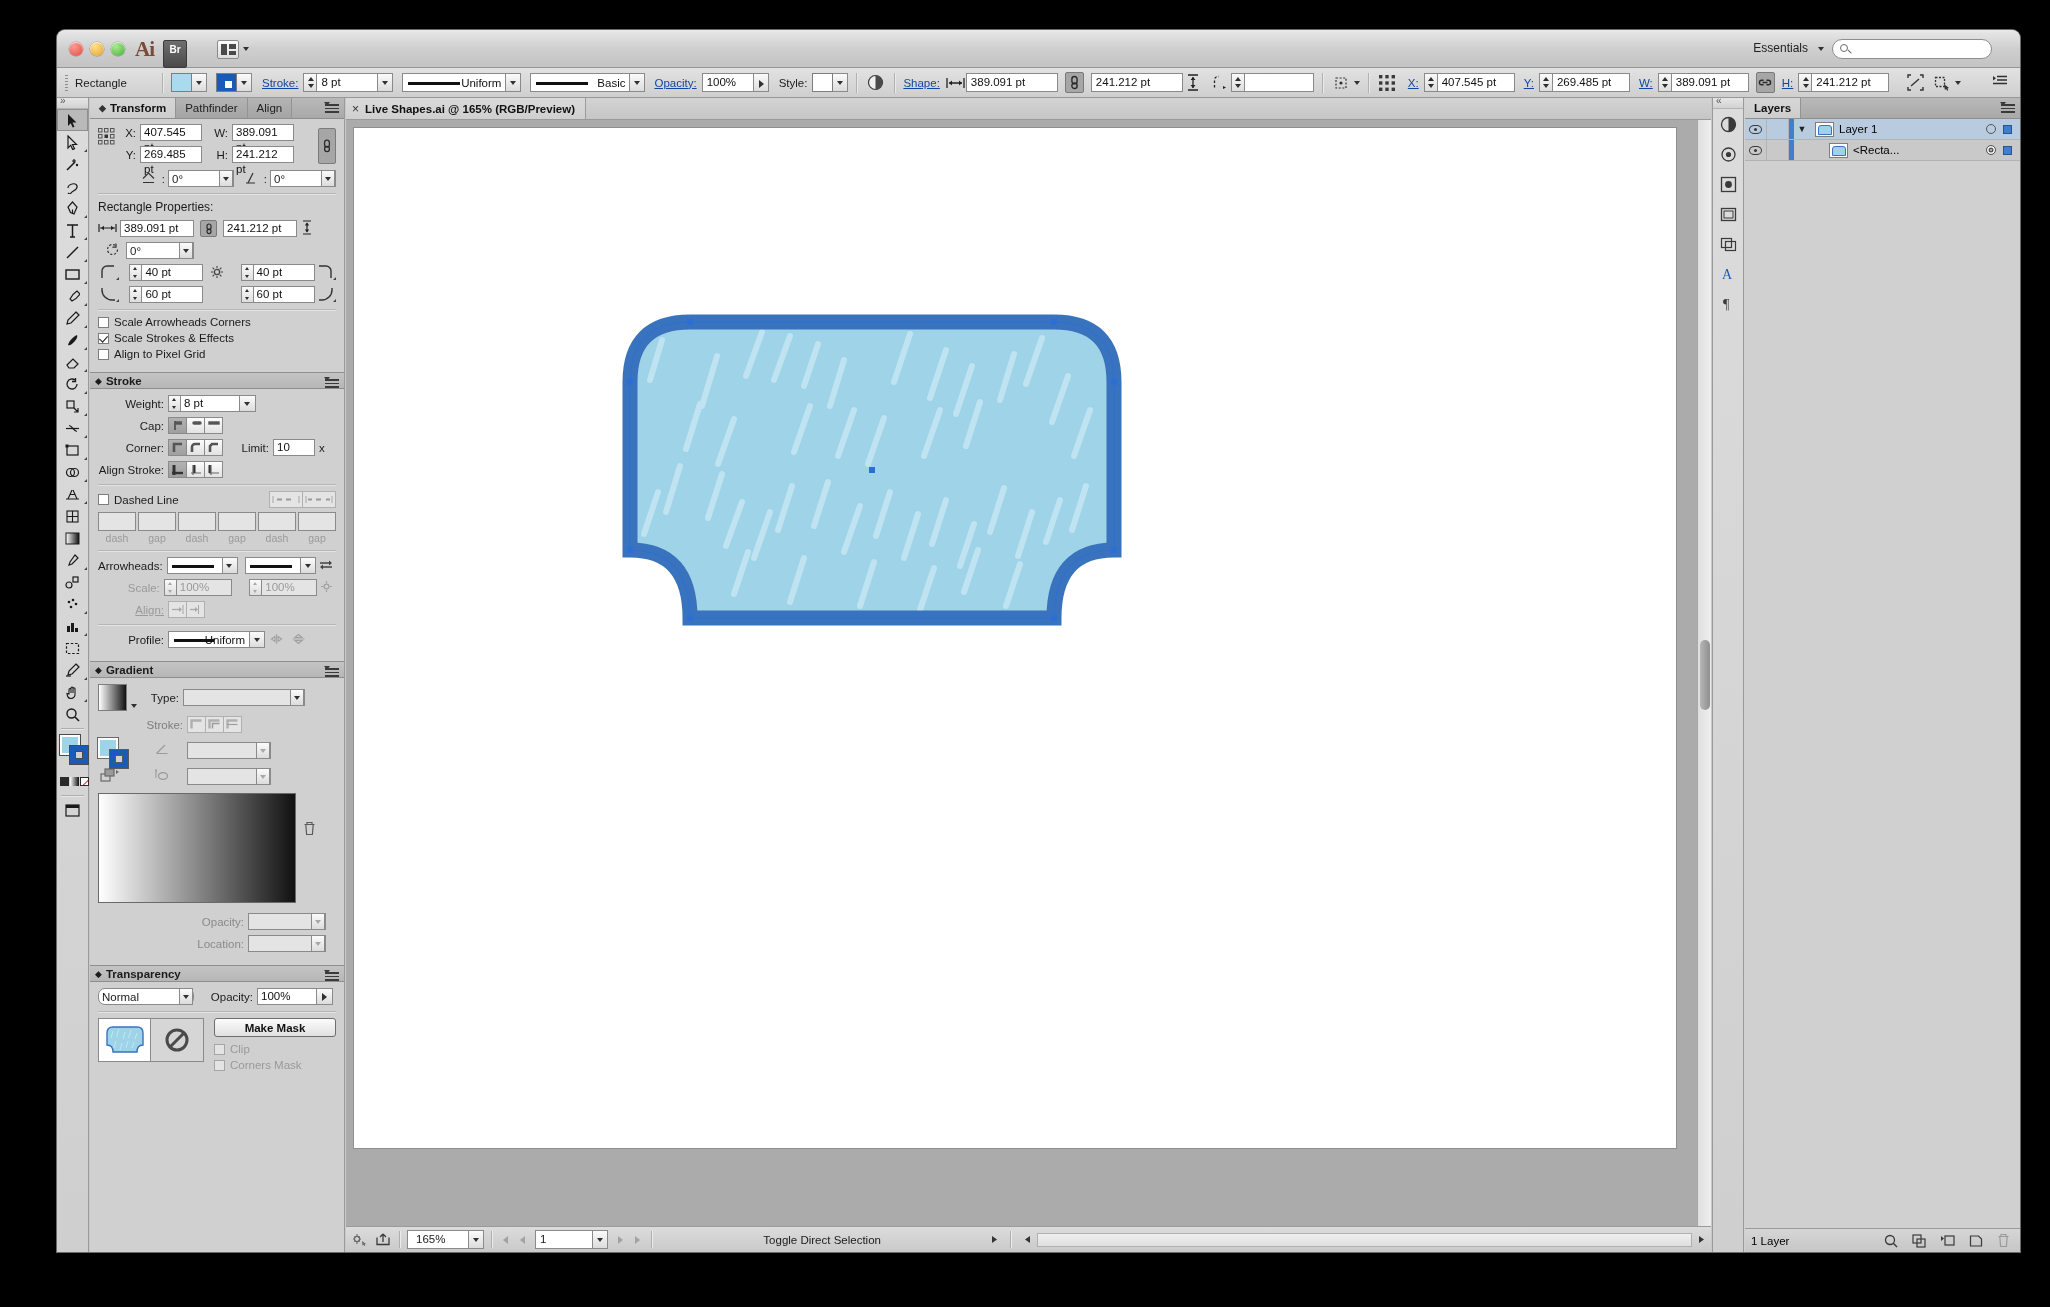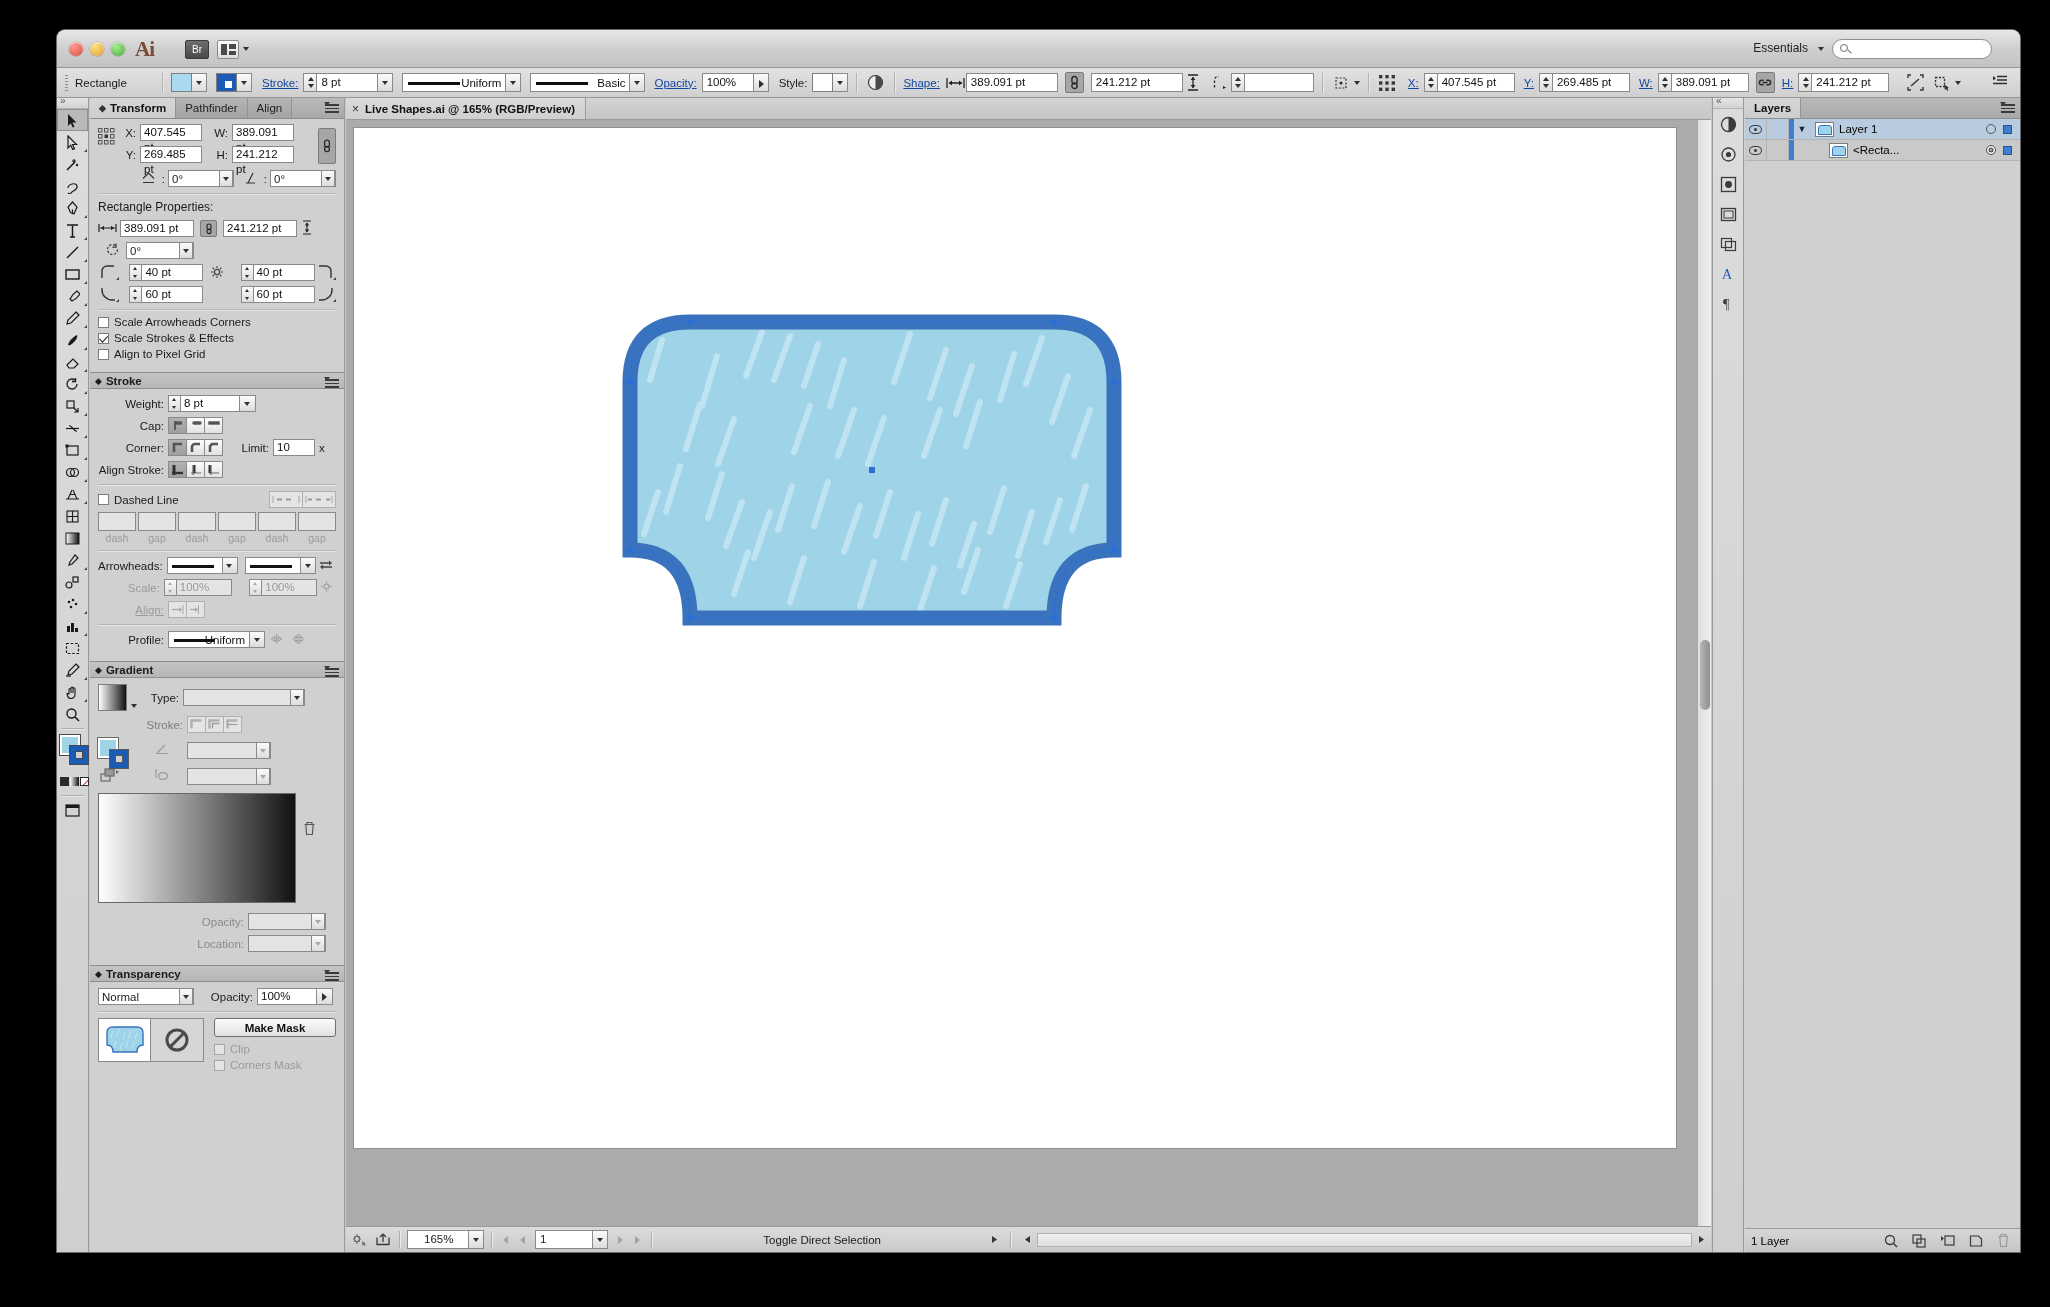--- a/index.html
+++ b/index.html
@@ -40,25 +40,25 @@
   #tl-min    { left: 33px;  background: radial-gradient(circle at 35% 30%, #ffe08a, #e0a32e); }
   #tl-max    { left: 54px;  background: radial-gradient(circle at 35% 30%, #a8ec8c, #4aad3d); }
 
   #ai-logo {
     position: absolute; left: 78px; top: 7px;
     font-size: 21px; font-weight: bold; color: #7a4a34;
     font-family: "Liberation Serif", serif;
     letter-spacing: -1px;
   }
   #bridge-btn {
-    position: absolute; left: 128px; top: 10px;
-    width: 24px; height: 19px;
+    position: absolute; left: 106px; top: 10px;
+    width: 24px; height: 28px;
     background: linear-gradient(to bottom,#6e6e6e,#4a4a4a);
     border: 1px solid #3a3a3a; border-radius: 2px;
-    color: #fff; font-size: 10px; font-weight: normal;
+    color: #fff; font-size: 10px; font-weight: bold;
     text-align: center; line-height: 17px;
   }
   #arrange-btn {
     position: absolute; left: 160px; top: 10px;
     width: 22px; height: 19px;
     background: linear-gradient(to bottom,#fdfdfd,#dcdcdc);
     border: 1px solid #8a8a8a; border-radius: 2px;
   }
   #arrange-btn .g1 { position:absolute; left:3px; top:3px; width:6px; height:11px; background:#4a4a4a; }
   #arrange-btn .g2 { position:absolute; left:11px; top:3px; width:7px; height:5px; background:#4a4a4a; }
@@ -1360,21 +1360,21 @@
         <span>Transparency</span>
         <div class="panel-menu">
             <div class="pm-caret"></div>
             <i></i>
             <i></i>
             <i></i>
           </div>
       </div>
       <div class="panel-body">
         <div class="row">
-          <div class="sel-combo" style="width:96px;">
+          <div class="sel-combo" style="width:96px;border-radius:7px;">
             <span>Normal</span>
             <div class="cbtn">
                 <div class="caret-d"></div>
               </div>
           </div>
           <div class="lbl" style="width:52px;margin-left:7px;">Opacity:</div>
           <div style="display:flex;margin-left:4px;">
             <div class="ifield" style="width:60px;">100%</div>
             <div style="width:16px;height:17px;border:1px solid #8a8a8a;border-left:none;background:linear-gradient(to bottom,#fbfbfb,#dcdcdc);position:relative;">
               <div style="position:absolute;left:5px;top:4px;width:0;height:0;border-top:4px solid transparent;border-bottom:4px solid transparent;border-left:5px solid #303030;"></div>
@@ -1515,21 +1515,21 @@
               <path d="M5 1v2M5 9v2M1 6h2M7 6h2M2.3 3.3l1.3 1.3M6.4 7.4l1.3 1.3M7.7 3.3L6.4 4.6M3.6 7.4L2.3 8.7" stroke="#6a6a6a" stroke-width="1.1"></path>
               <path d="M10 8l4 3-1.4.2.7 1.4-1 .5-.7-1.4-1.1.8z" fill="#6a6a6a"></path>
             </svg>
           <svg width="17" height="15" viewBox="0 0 17 15">
               <path d="M2 5.5v7h12v-7" fill="none" stroke="#3a3a3a" stroke-width="1.3"></path>
               <path d="M8 10V2M8 2l-3 3M8 2l3 3" fill="none" stroke="#3a3a3a" stroke-width="1.3"></path>
             </svg>
         </div>
         <div class="sb-sep"></div>
         <div style="display:flex;align-items:center;">
-          <div style="width:62px;height:19px;border:1px solid #8a8a8a;background:#fff;font-size:11.5px;line-height:17px;padding-left:16px;">165%</div>
+          <div style="width:62px;height:19px;border:1px solid #8a8a8a;background:#fff;font-size:11.5px;line-height:17px;padding-left:8px;">165%</div>
           <div class="mini-caret">
               <div class="caret-d"></div>
             </div>
         </div>
         <div class="sb-sep"></div>
         <div style="display:flex;align-items:center;gap:9px;color:#a2a2a2;">
           <svg width="10" height="10" viewBox="0 0 10 10">
               <path d="M2 1v8M9 1L4 5l5 4z" fill="#a2a2a2"></path>
             </svg>
           <svg width="8" height="10" viewBox="0 0 8 10">

